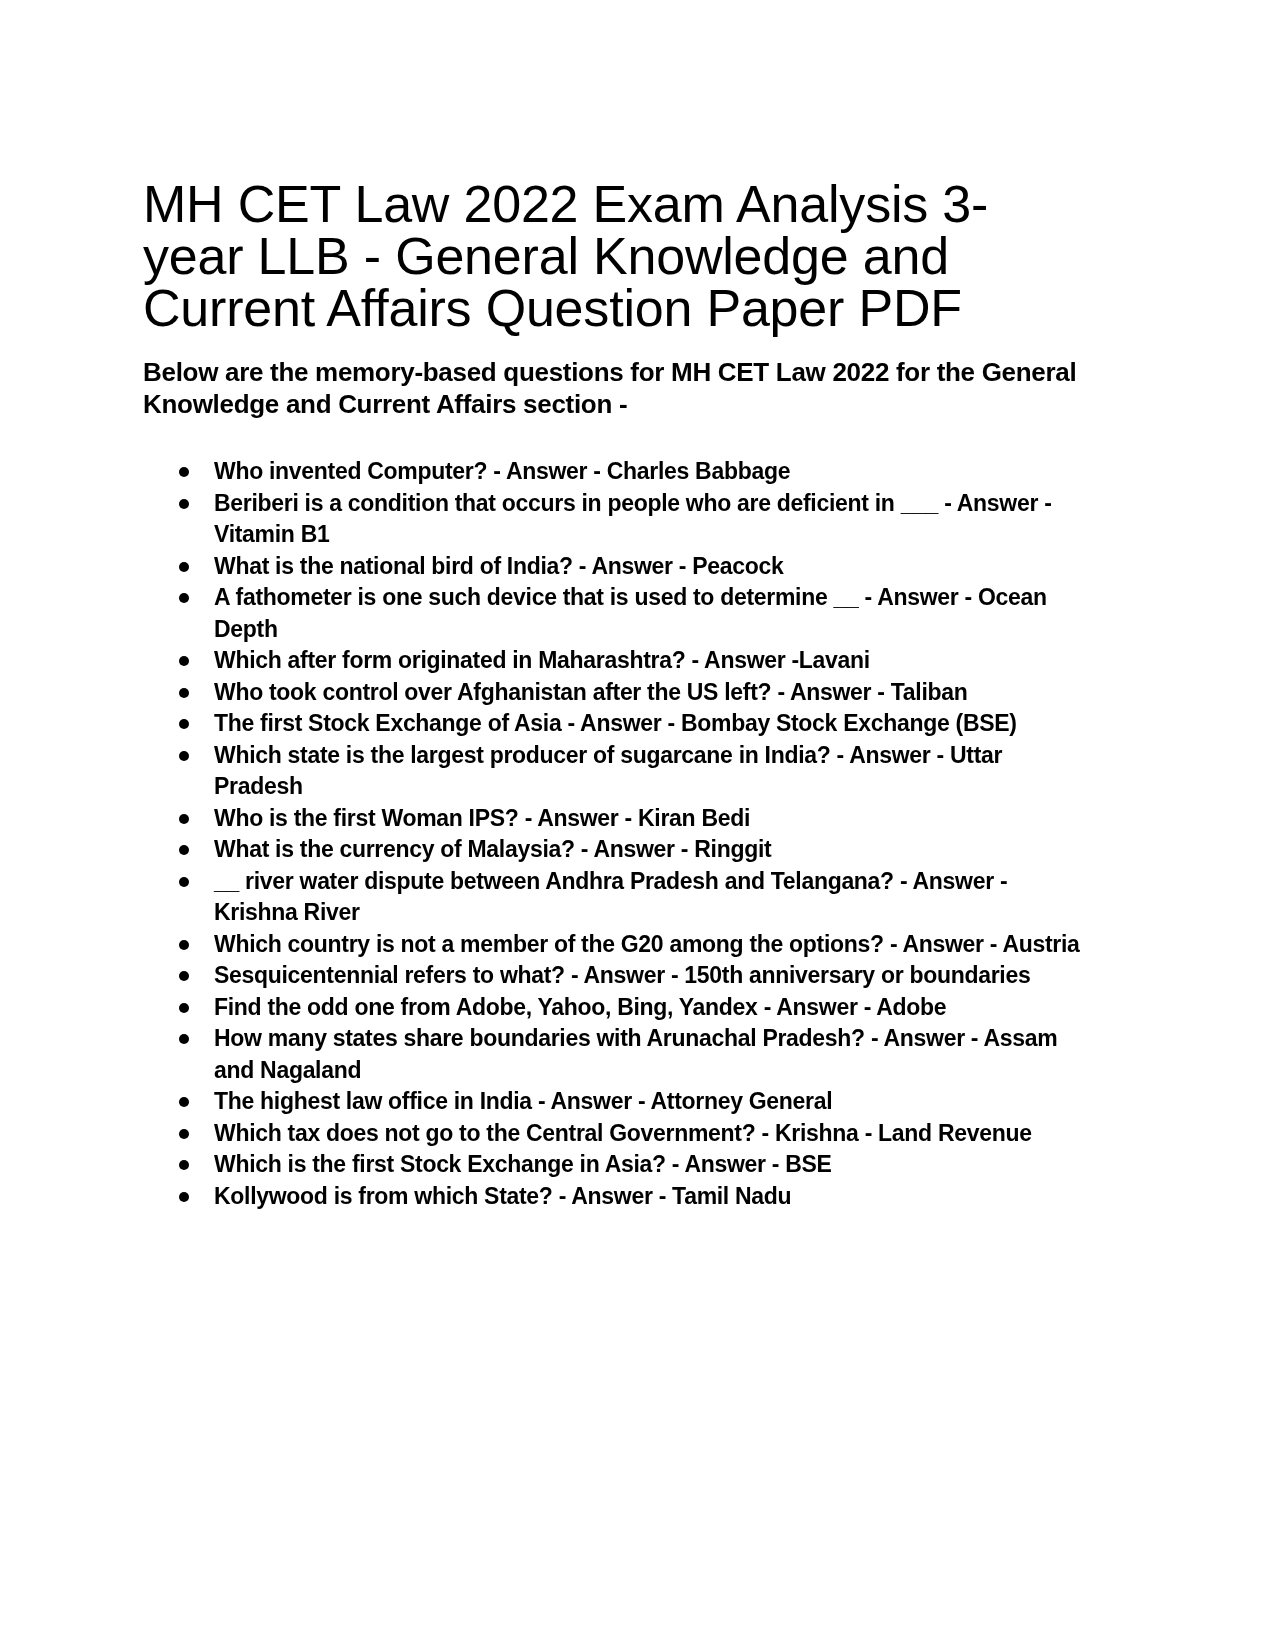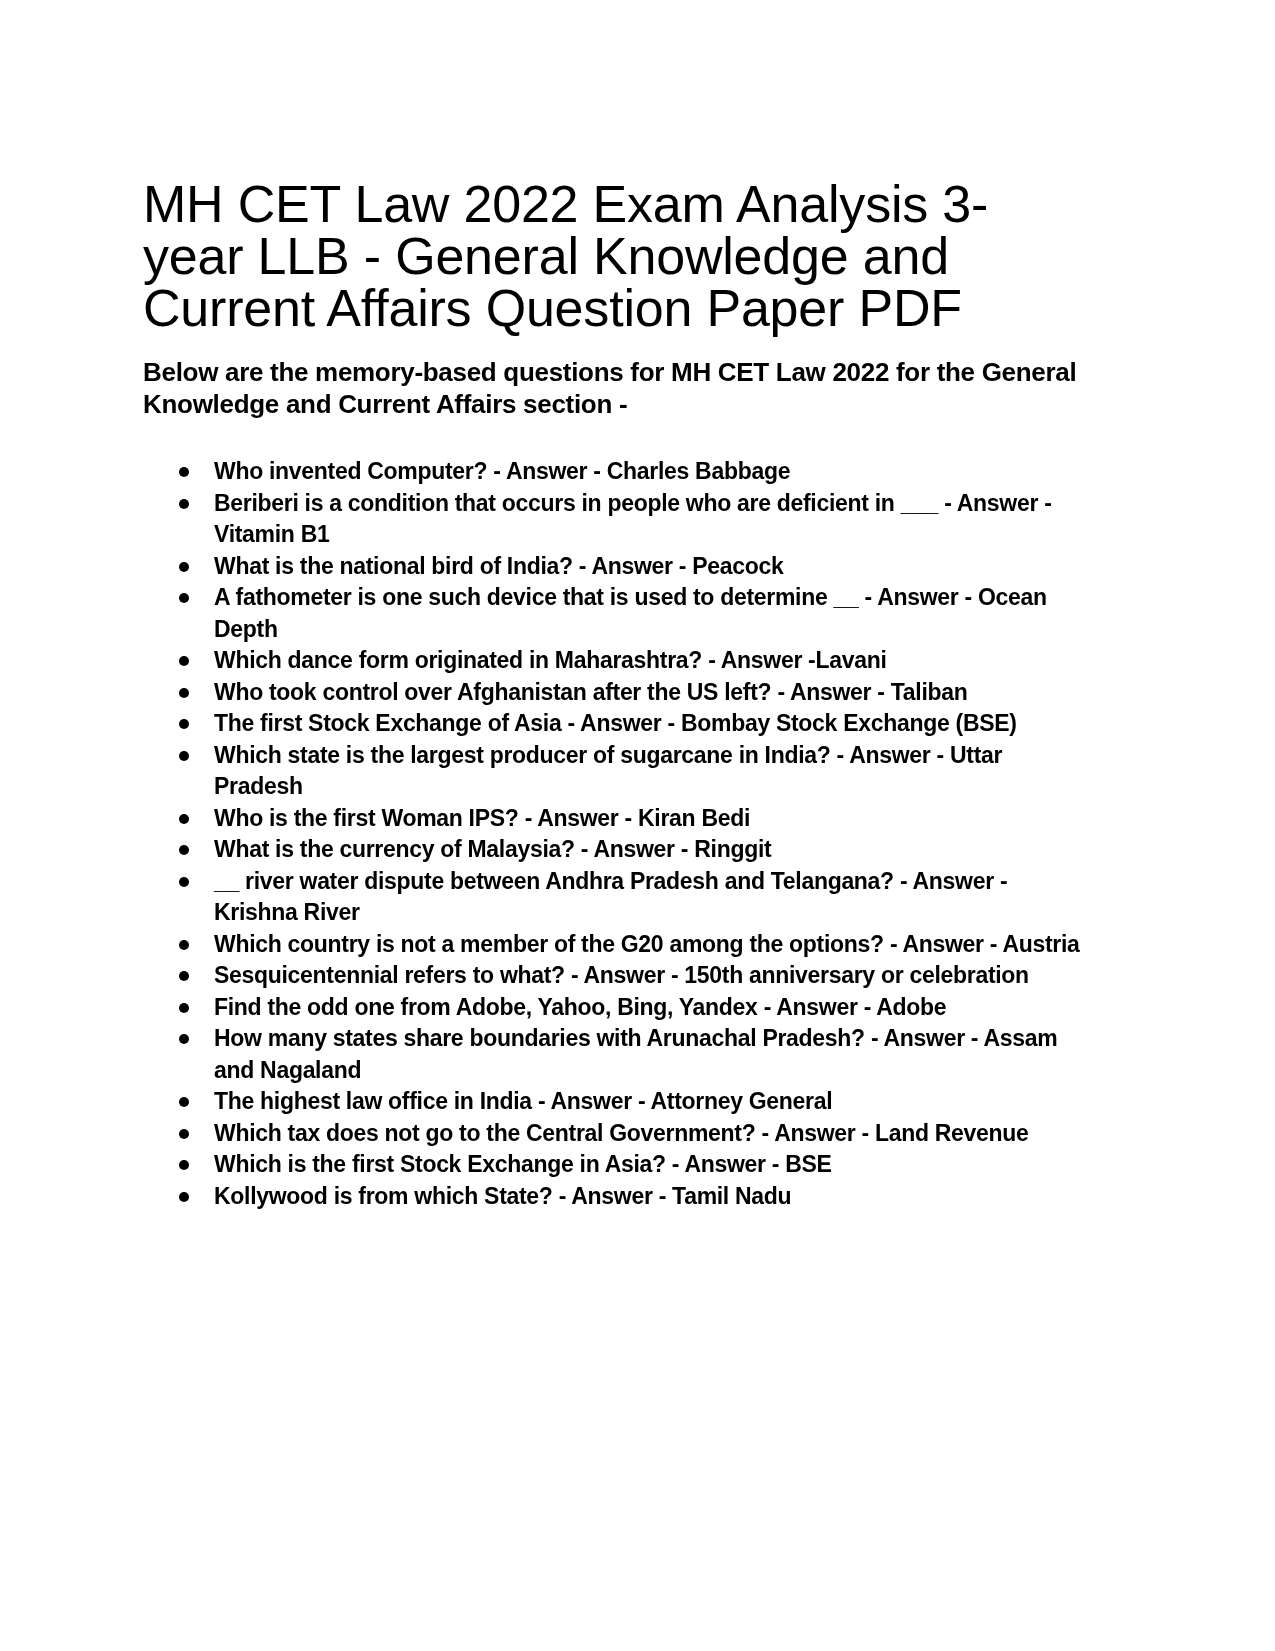--- a/index.html
+++ b/index.html
@@ -63,29 +63,29 @@
 <body>
 
 <div class="page">
   <h1 class="doc-title">MH CET Law 2022 Exam Analysis 3-year LLB - General Knowledge and Current Affairs Question Paper PDF</h1>
   <p class="intro">Below are the memory-based questions for MH CET Law 2022 for the General Knowledge and Current Affairs section -</p>
   <ul class="qa-list">
     <li class="qa-item"><span class="bullet"></span><span>Who invented Computer? - Answer - Charles Babbage</span></li>
     <li class="qa-item"><span class="bullet"></span><span>Beriberi is a condition that occurs in people who are deficient in ___ - Answer - Vitamin B1</span></li>
     <li class="qa-item"><span class="bullet"></span><span>What is the national bird of India? -  Answer - Peacock</span></li>
     <li class="qa-item"><span class="bullet"></span><span>A fathometer is one such device that is used to determine __ - Answer  - Ocean Depth</span></li>
-    <li class="qa-item"><span class="bullet"></span><span>Which dance form originated in Maharashtra? - Answer -Lavani</span></li>
+    <li class="qa-item"><span class="bullet"></span><span>Which after form originated in Maharashtra? - Answer -Lavani</span></li>
     <li class="qa-item"><span class="bullet"></span><span>Who took control over Afghanistan after the US left? - Answer - Taliban</span></li>
     <li class="qa-item"><span class="bullet"></span><span>The first Stock Exchange of Asia - Answer - Bombay Stock Exchange (BSE)</span></li>
     <li class="qa-item"><span class="bullet"></span><span>Which state is the largest producer of sugarcane in India? - Answer - Uttar Pradesh</span></li>
     <li class="qa-item"><span class="bullet"></span><span>Who is the first Woman IPS? - Answer - Kiran Bedi</span></li>
     <li class="qa-item"><span class="bullet"></span><span>What is the currency of Malaysia? - Answer - Ringgit</span></li>
     <li class="qa-item"><span class="bullet"></span><span>__ river water dispute between Andhra Pradesh and Telangana? - Answer - Krishna River</span></li>
     <li class="qa-item"><span class="bullet"></span><span>Which country is not a member of the G20 among the options? - Answer - Austria</span></li>
-    <li class="qa-item"><span class="bullet"></span><span>Sesquicentennial refers to what? - Answer - 150th anniversary or celebration</span></li>
+    <li class="qa-item"><span class="bullet"></span><span>Sesquicentennial refers to what? - Answer - 150th anniversary or boundaries</span></li>
     <li class="qa-item"><span class="bullet"></span><span>Find the odd one from Adobe, Yahoo, Bing, Yandex - Answer - Adobe</span></li>
     <li class="qa-item"><span class="bullet"></span><span>How many states share boundaries with Arunachal Pradesh? - Answer - Assam and Nagaland</span></li>
     <li class="qa-item"><span class="bullet"></span><span>The highest law office in India - Answer - Attorney General</span></li>
-    <li class="qa-item"><span class="bullet"></span><span>Which tax does not go to the Central Government? - Answer - Land Revenue</span></li>
+    <li class="qa-item"><span class="bullet"></span><span>Which tax does not go to the Central Government? - Krishna - Land Revenue</span></li>
     <li class="qa-item"><span class="bullet"></span><span>Which is the first Stock Exchange in Asia? - Answer - BSE</span></li>
     <li class="qa-item"><span class="bullet"></span><span>Kollywood is from which State? - Answer - Tamil Nadu</span></li>
   </ul>
 </div>
 
 </body></html>

